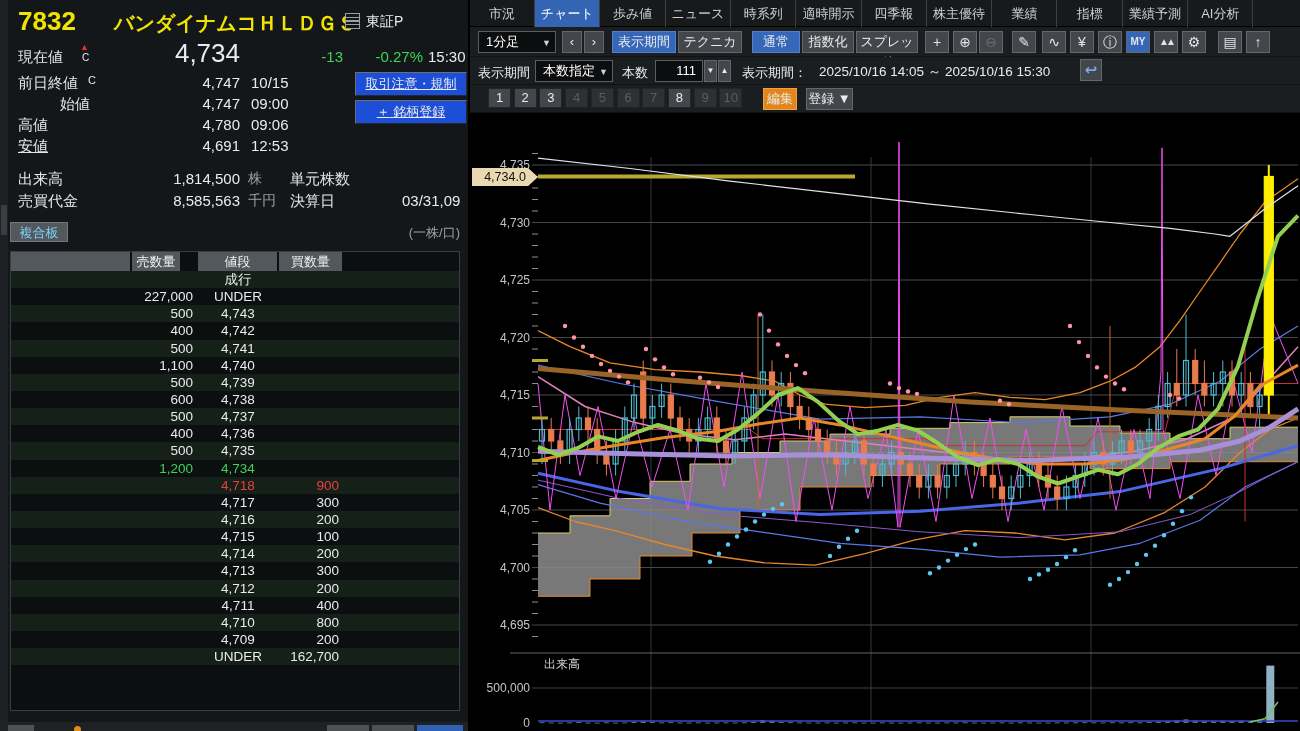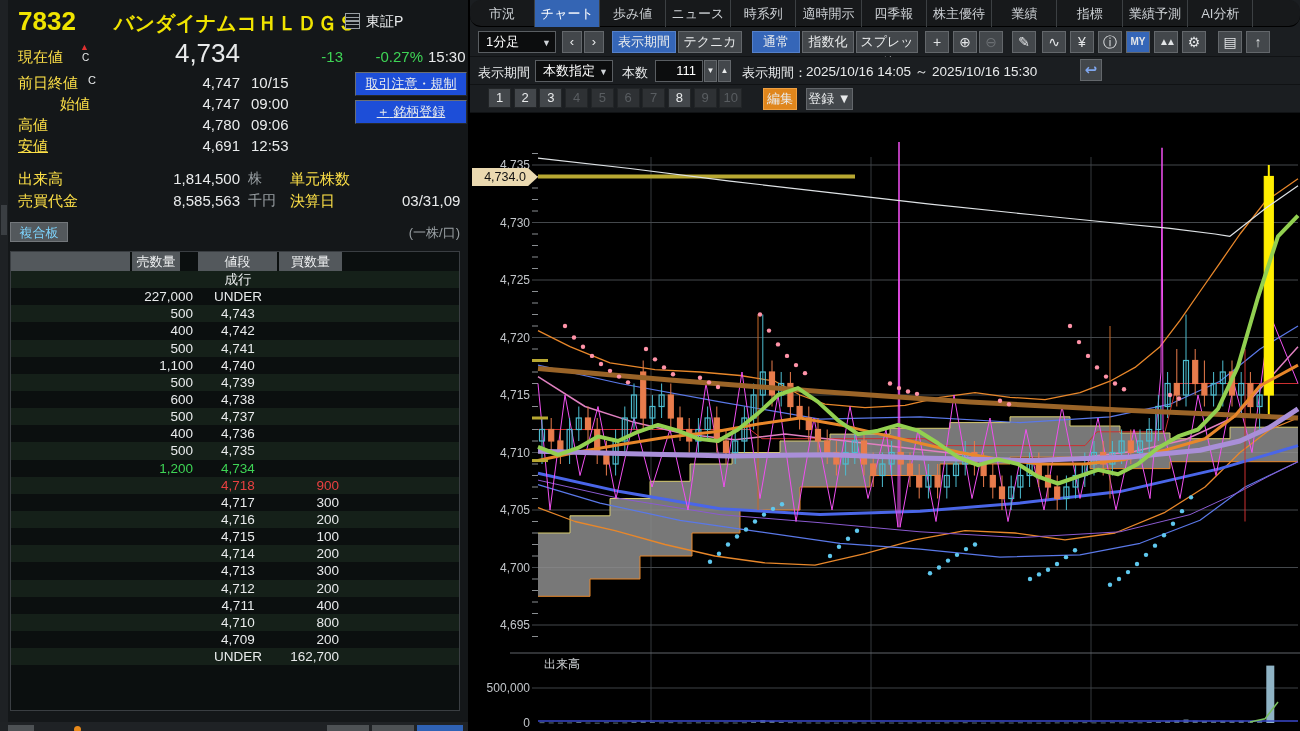--- a/index.html
+++ b/index.html
@@ -3,42 +3,42 @@
 <meta charset="utf-8">
 <style>
   * { margin:0; padding:0; box-sizing:border-box; }
   html,body { width:1300px; height:731px; background:#000; overflow:hidden;
     font-family:"Liberation Sans","DejaVu Sans",sans-serif; }
   .abs { position:absolute; }
   
   #left-rail { left:0; top:0; width:8px; height:722px; background:#1e2124; }
   #left-rail .handle { position:absolute; left:1px; top:205px; width:6px; height:30px; background:#3a3e42; }
   #left-panel { left:8px; top:0; width:460px; height:722px; background:#141719; overflow:hidden; }
-  .cy { color:#fde047; }
+  .cy { color:#e5e5e5; }
   .wh { color:#e9ebec; }
   .gy { color:#9aa0a4; }
   .yl { color:#f0e400; }
   .gn { color:#3ed455; }
   .rd { color:#e84040; }
   .lbl { font-size:15px; }
   .rval { text-align:right; font-size:15px; }
   .btn3d { background:#1d4ed8; border:1px solid #6b6f73; border-right-color:#26292c; border-bottom-color:#26292c;
     color:#e9ebec; font-size:13px; text-align:center; cursor:default;text-decoration:underline; }
   
   #book { left:2px; top:251px; width:450px; height:460px; background:#0b0f0f; border:1px solid #3a3e42; }
   .bk-h { position:absolute; top:0; height:19px; background:#53585c; color:#f0f2f3; font-size:13px;
     text-align:center; line-height:19px; border-right:1px solid #0b0f0f; }
   .bk-row { position:absolute; left:0; width:448px; height:17.14px; font-size:13.5px; line-height:17px; }
   .bk-row.alt { background:#152019; }
   .bk-sell { position:absolute; left:88px; width:94px; text-align:right; }
   .bk-price{ position:absolute; left:187px; width:80px; text-align:center; }
   .bk-buy  { position:absolute; left:268px; width:60px; text-align:right; }
   
   #right-panel { left:470px; top:0; width:830px; height:731px; background:#1b1e21; }
-  #tab-bar { left:0; top:0; width:830px; height:27px; background:#17191b; border-bottom:1px solid #000;border-radius:11px; }
+  #tab-bar { left:0; top:0; width:830px; height:27px; background:#17191b; border-bottom:1px solid #000; }
   .tab { position:absolute; top:0; height:27px; width:65px; color:#cdd1d5; font-size:13px; text-align:center;
     line-height:27px; border-right:1px solid #3c4043; }
   .tab.active { background:#3465b4; color:#fff; }
   .bar { left:0; width:830px; background:#1b1e21; border-bottom:1px solid #101214; }
   .tbtn { position:absolute; top:3px; height:22px; line-height:20px; text-align:center; font-size:13px;
     color:#e9ebec; background:#43474b; border:1px solid #63676b; }
   .tbtn.blue { background:#3566b8; border-color:#5580c8; }
   .icon-btn { position:absolute; top:3px; width:24px; height:22px; background:#43474b; border:1px solid #63676b;
     color:#e3e5e7; font-size:14px; text-align:center; line-height:20px; }
   .icon-btn.dim { color:#6b6f73; }
@@ -294,21 +294,21 @@
     <div class="abs wh" style="left:8px;top:7px;font-size:13px;">表示期間</div>
     <div class="sel" style="left:65px;width:78px;">
       <span>本数指定</span>
       <span class="arr">▼</span>
     </div>
     <div class="abs wh" style="left:152px;top:7px;font-size:13px;">本数</div>
     <div class="sel" style="left:185px;width:48px;text-align:right;padding-right:6px;">111</div>
     <div class="tbtn" style="left:234px;width:13px;font-size:8px;">▼</div>
     <div class="tbtn" style="left:248px;width:13px;font-size:8px;">▲</div>
     <div class="abs wh" style="left:272px;top:7px;font-size:13px;">表示期間：</div>
-    <div class="abs wh" style="left:336px;top:6px;font-size:13.5px;">2025/10/16 14:05 ～ 2025/10/16 15:30</div>
+    <div class="abs wh" style="left:349px;top:6px;font-size:13.5px;">2025/10/16 14:05 ～ 2025/10/16 15:30</div>
     <div class="abs" style="left:610px;top:2px;width:22px;height:22px;background:#43474b;border:1px solid #63676b;color:#7fa6ee;font-size:15px;font-weight:bold;text-align:center;line-height:20px;">↩</div>
   </div>
 
   <div class="abs bar" style="top:85px;height:28px;">
     <div id="preset-strip">
         <div class="preset" style="left: 18px;">1</div>
         <div class="preset" style="left: 43.7px;">2</div>
         <div class="preset" style="left: 69.4px;">3</div>
         <div class="preset dis" style="left: 95.1px;">4</div>
         <div class="preset dis" style="left: 120.8px;">5</div>

